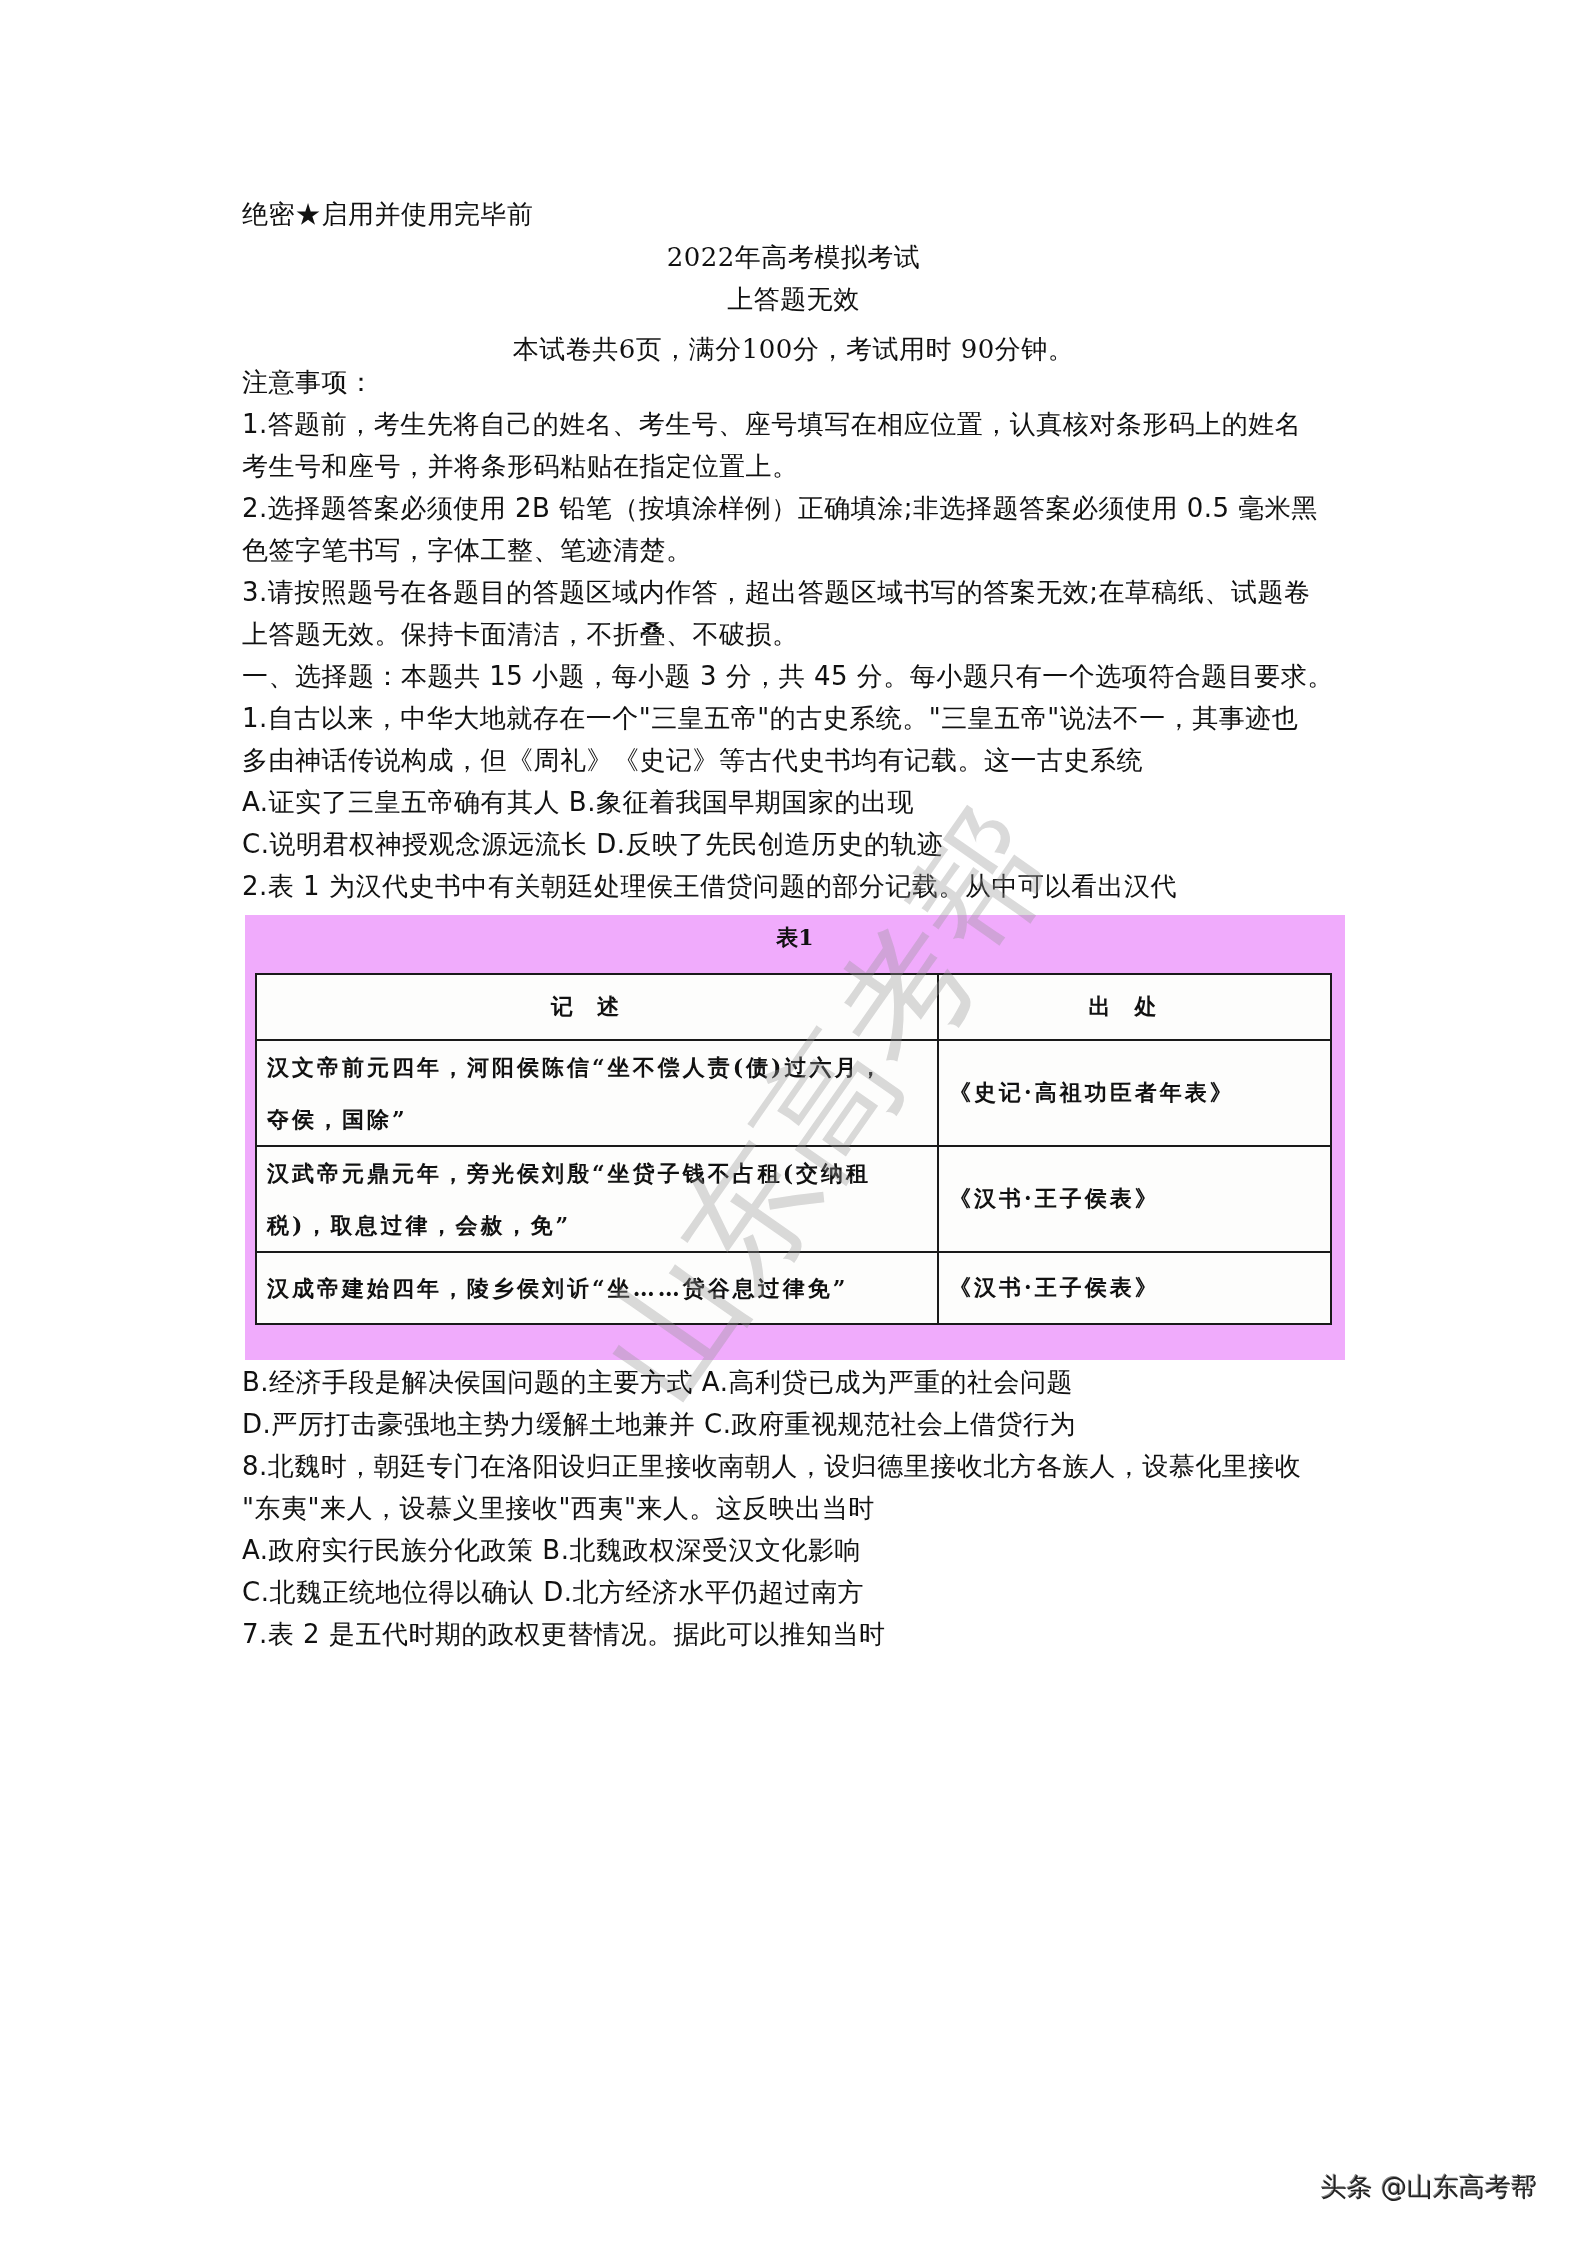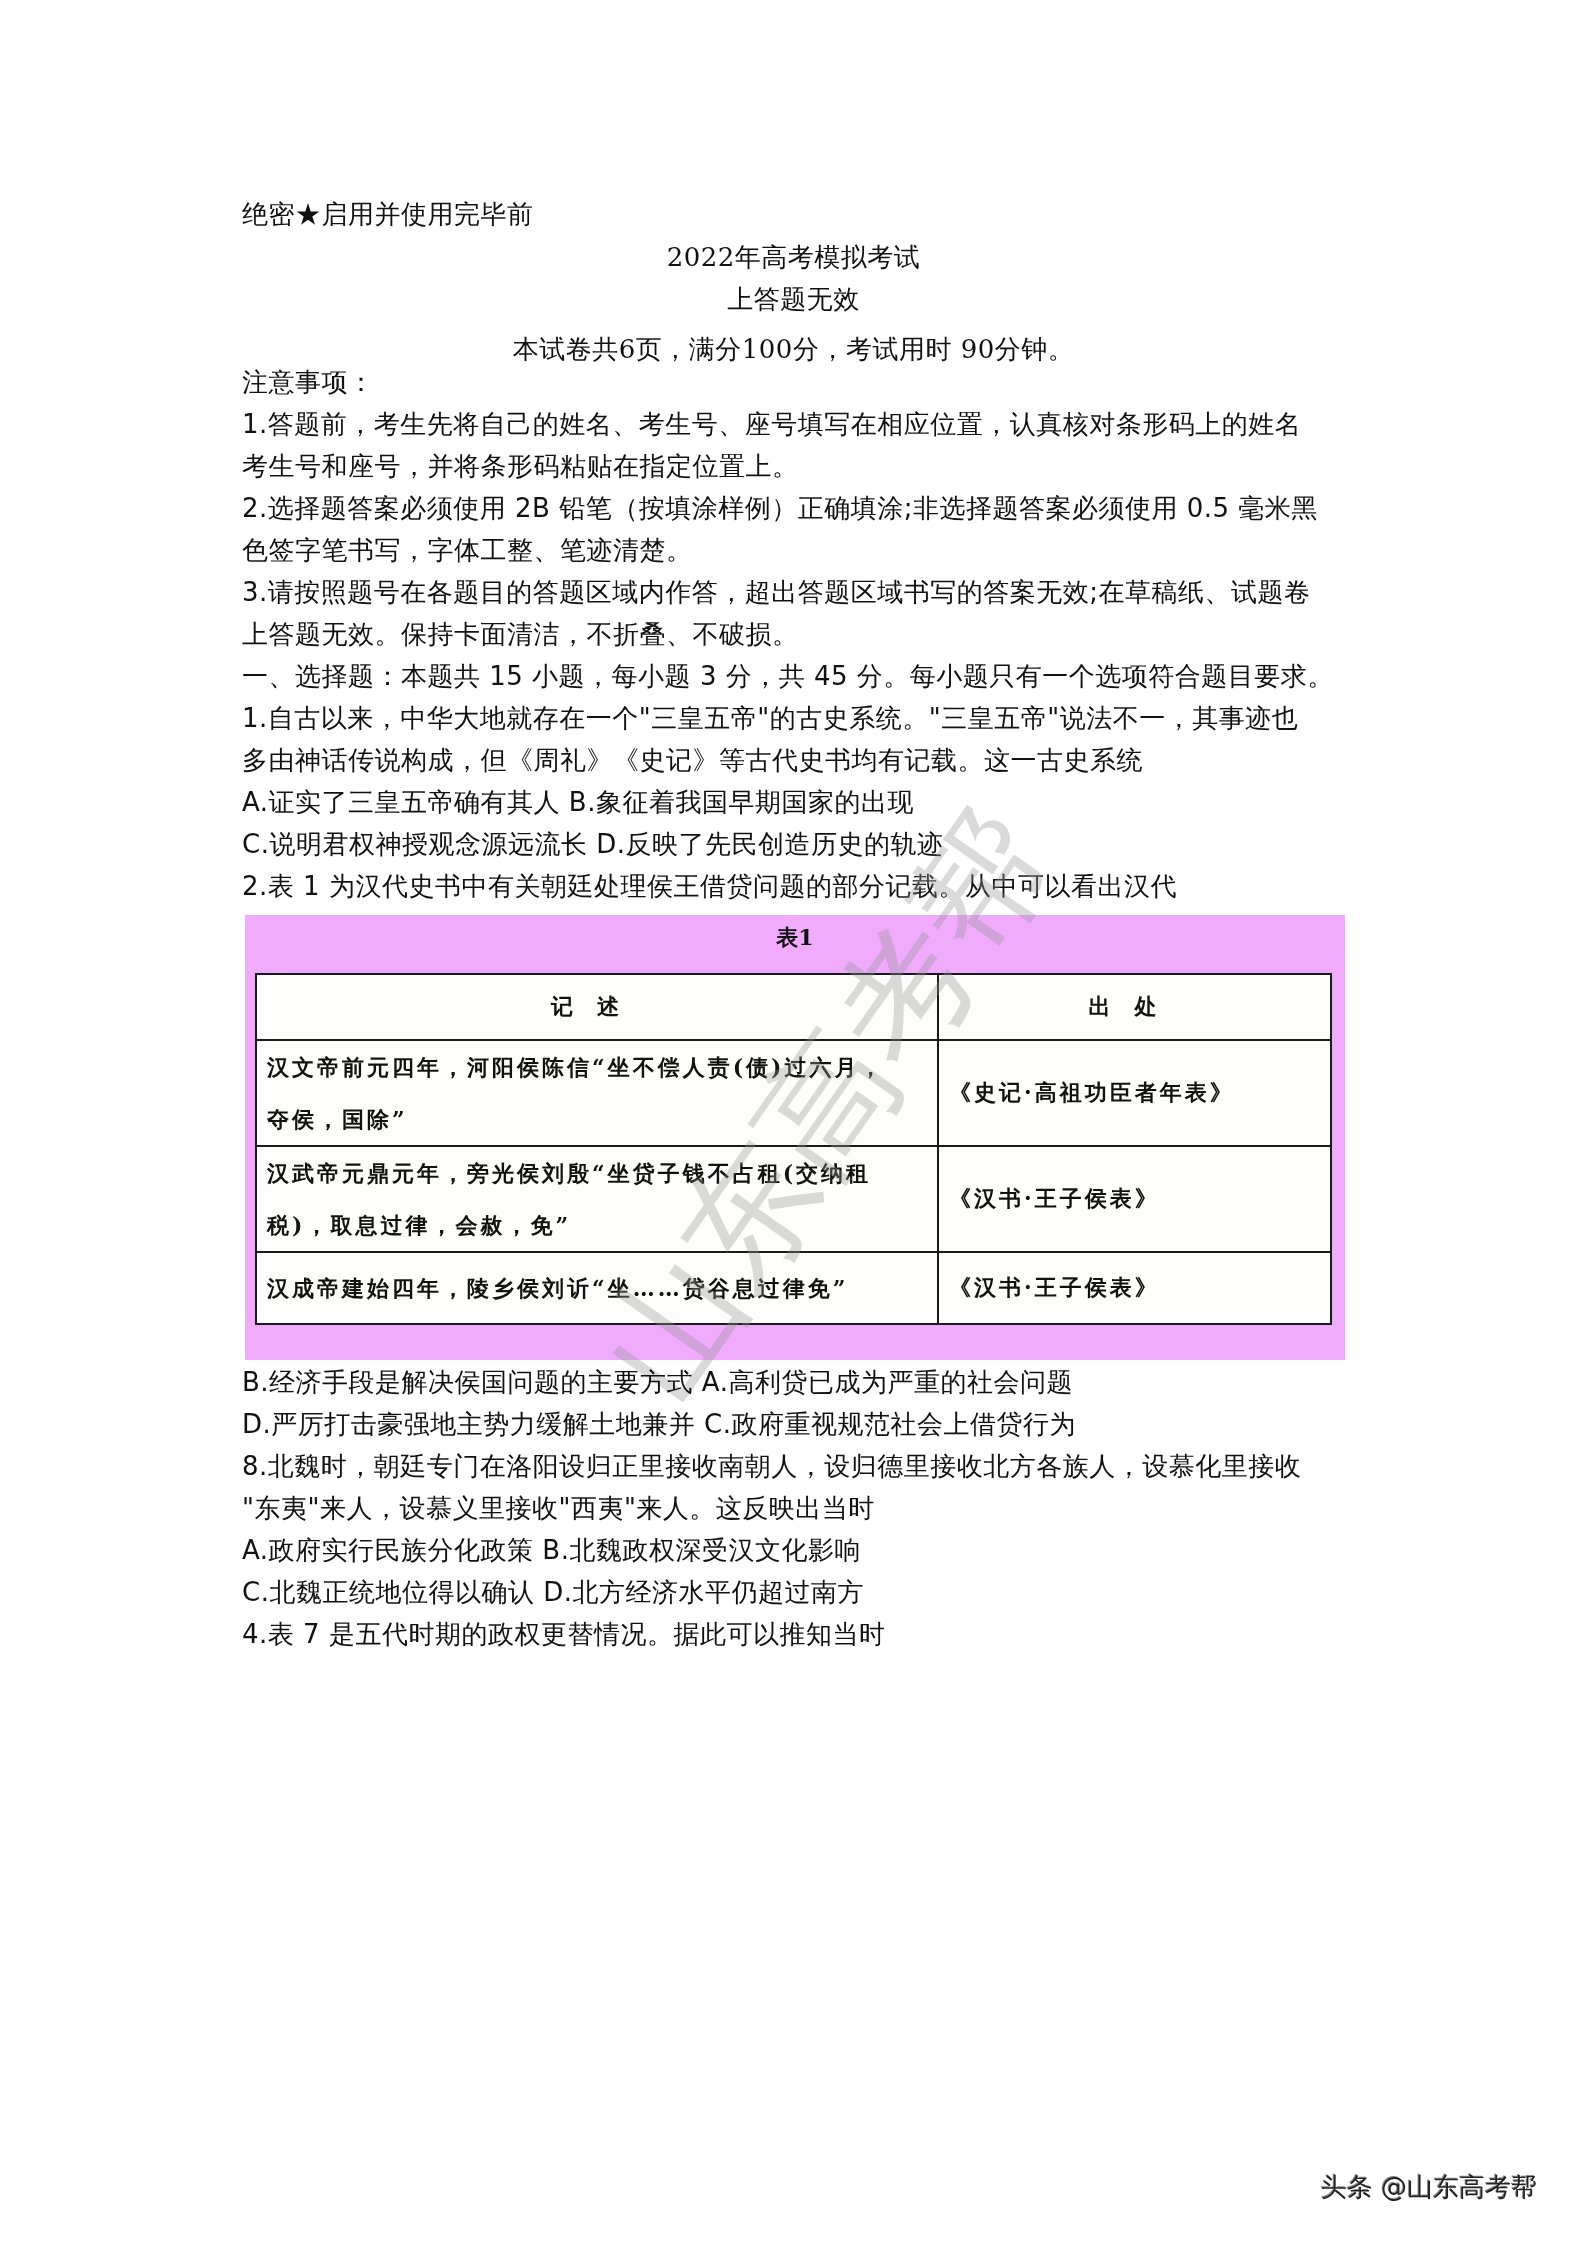--- a/index.html
+++ b/index.html
@@ -85,15 +85,15 @@
 <div class="wm">山东高考帮</div>
 
 <div class="line" style="top:1366px;">B.经济手段是解决侯国问题的主要方式 A.高利贷已成为严重的社会问题</div>
 <div class="line" style="top:1408px;">D.严厉打击豪强地主势力缓解土地兼并 C.政府重视规范社会上借贷行为</div>
 
 <div class="line" style="top:1450px;">8.北魏时，朝廷专门在洛阳设归正里接收南朝人，设归德里接收北方各族人，设慕化里接收</div>
 <div class="line" style="top:1492px;">"东夷"来人，设慕义里接收"西夷"来人。这反映出当时</div>
 <div class="line" style="top:1534px;">A.政府实行民族分化政策 B.北魏政权深受汉文化影响</div>
 <div class="line" style="top:1576px;">C.北魏正统地位得以确认 D.北方经济水平仍超过南方</div>
 
-<div class="line" style="top:1618px;">4.表 7 是五代时期的政权更替情况。据此可以推知当时</div>
+<div class="line" style="top:1618px;">7.表 2 是五代时期的政权更替情况。据此可以推知当时</div>
 
 <div class="footer-wm">头条 @山东高考帮</div>
 
 </body></html>

